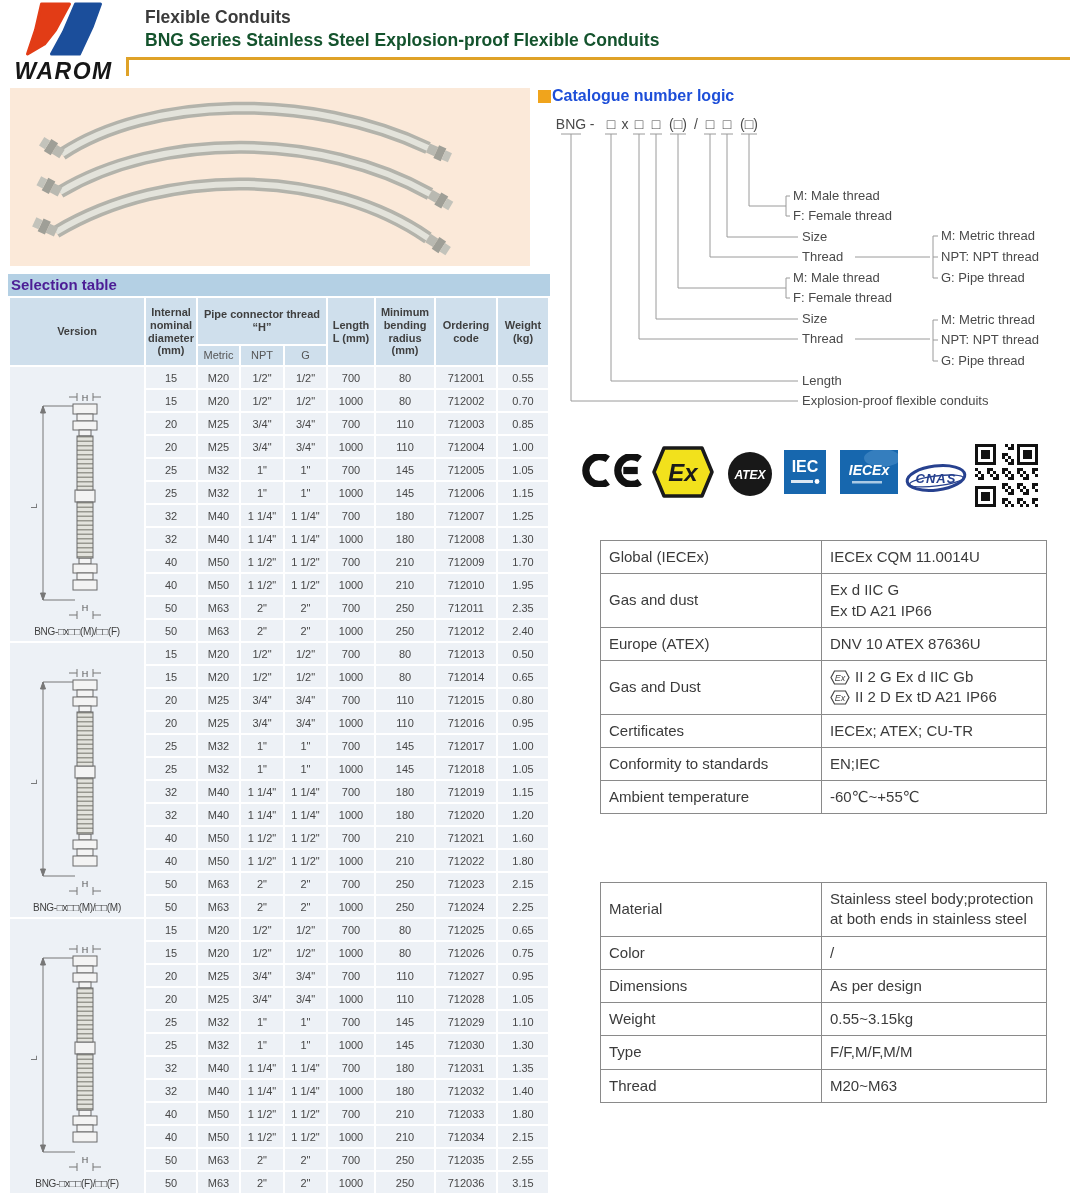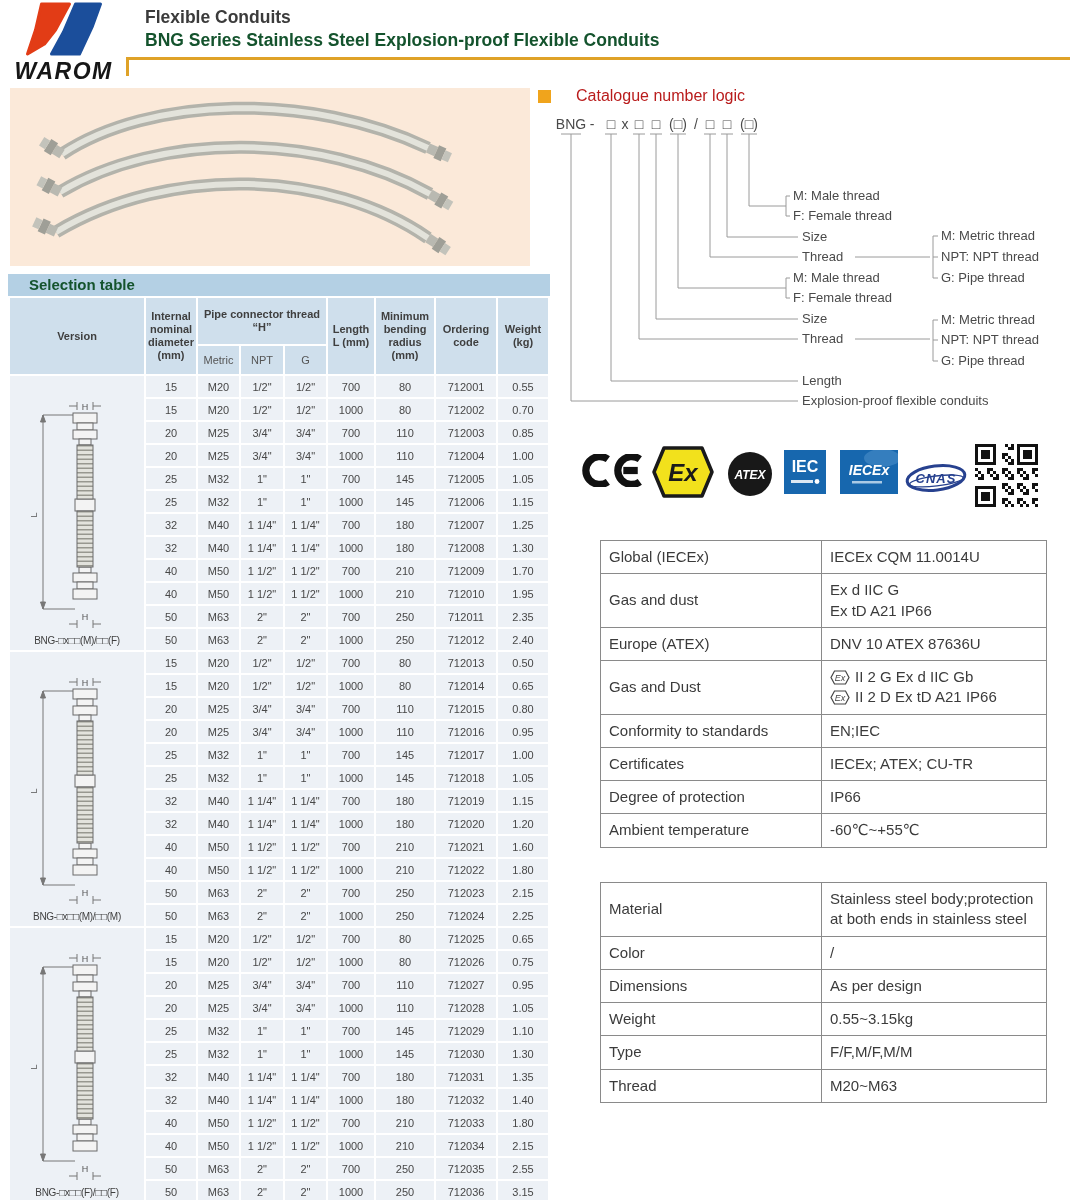--- a/index.html
+++ b/index.html
@@ -11,37 +11,37 @@
   .title1{position:absolute;left:145px;top:7px;font-size:17.5px;font-weight:bold;color:#3b3b3b;}
   .title2{position:absolute;left:145px;top:30px;font-size:17.5px;font-weight:bold;color:#14532d;}
   .gold-line{position:absolute;left:126px;top:57px;width:944px;height:3px;background:#dfa228;}
   .gold-stub{position:absolute;left:126px;top:57px;width:3px;height:19px;background:#dfa228;}
 
   
   .photo{position:absolute;left:10px;top:88px;width:520px;height:178px;background:#fbe9d9;}
 
   
   .sel-bar{position:absolute;left:8px;top:274px;width:542px;height:22px;background:#b4d0e4;
-           font-size:15px;font-weight:bold;color:#14532d;line-height:22px;padding-left:21px;box-sizing:border-box;}
+           font-size:15px;font-weight:bold;color:#4c1d95;line-height:22px;padding-left:3px;box-sizing:border-box;}
   .sel-wrap{position:absolute;left:8px;top:296px;width:542px;}
   table.sel{border-collapse:separate;border-spacing:2px;width:542px;table-layout:fixed;}
   table.sel th{background:#cfdfec;font-size:11px;color:#3f3f3f;font-weight:bold;
                line-height:1.18;padding:0 1px;vertical-align:middle;}
   table.sel tr.h1 th{height:46px;}
-  table.sel tr.h2 th{height:28px;font-weight:normal;color:#555;}
+  table.sel tr.h2 th{height:19px;font-weight:normal;color:#555;}
   table.sel td{background:#edf1f6;font-size:11px;color:#474747;text-align:center;
                height:21px;padding:0;vertical-align:middle;white-space:nowrap;}
   td.version-cell{position:relative;vertical-align:top;}
   .version-label{position:absolute;bottom:4px;left:0;width:100%;text-align:center;
                  font-size:10px;letter-spacing:-0.3px;color:#3f3f3f;white-space:nowrap;margin-top:36px;}
   .version-cell svg{display:block;margin:4px auto 0 auto;}
 
   
   .cat-bullet{position:absolute;left:538px;top:90px;width:13px;height:13px;background:#f0a41c;}
-  .cat-head{position:absolute;left:576px;top:87px;font-size:16px;font-weight:normal;color:#b91c1c;}
+  .cat-head{position:absolute;left:552px;top:87px;font-size:16px;font-weight:bold;color:#1d4ed8;}
   .cat-diagram{position:absolute;left:540px;top:108px;}
   .cat-diagram text{fill:#4a4a4a;font-family:"Liberation Sans","DejaVu Sans",sans-serif;}
 
   
   .logos{position:absolute;left:578px;top:440px;width:470px;height:70px;}
   .logos > *{position:absolute;}
 
   
   table.info{position:absolute;left:600px;border-collapse:collapse;width:447px;
              font-size:15px;color:#3b3b3b;table-layout:fixed;}
@@ -834,30 +834,26 @@
         <div class="val-line">
           <svg class="ex-ico" width="20" height="15" viewBox="0 0 20 15">
             <polygon points="4.5,1 15.5,1 19,7.5 15.5,14 4.5,14 1,7.5" fill="none" stroke="#444" stroke-width="1.2"></polygon>
             <text x="10" y="11" text-anchor="middle" font-size="9" font-style="italic" fill="#444">Ex</text>
           </svg>
           <span>II 2 D Ex tD A21 IP66</span>
         </div>
       </td>
     </tr>
     <tr>
+      <td class="lbl">Certificates</td>
+      <td>IECEx; ATEX; CU-TR</td>
+    </tr>
+    <tr>
       <td class="lbl">Conformity to standards</td>
       <td>EN;IEC</td>
-    </tr>
-    <tr>
-      <td class="lbl">Certificates</td>
-      <td>IECEx; ATEX; CU-TR</td>
-    </tr>
-    <tr>
-      <td class="lbl">Degree of protection</td>
-      <td>IP66</td>
     </tr>
     <tr>
       <td class="lbl">Ambient temperature</td>
       <td>-60℃~+55℃</td>
     </tr>
   </tbody>
     </table>
 
   <table class="info" id="spec-table">
     <tbody>

